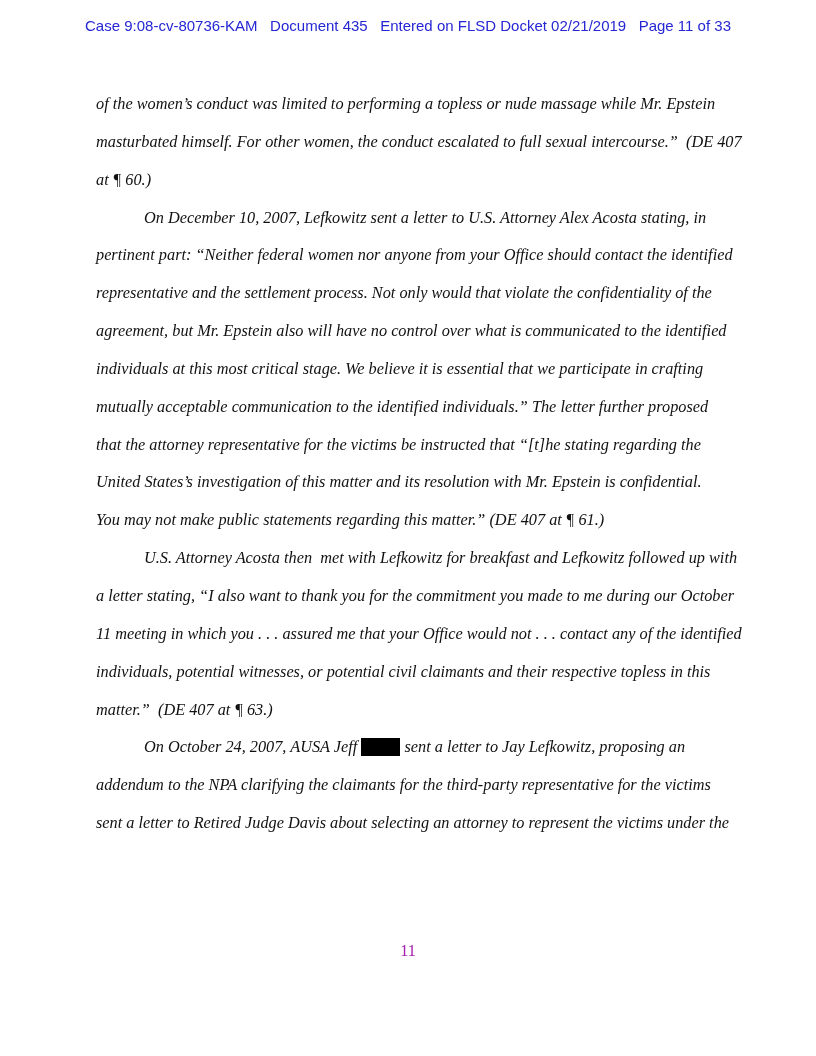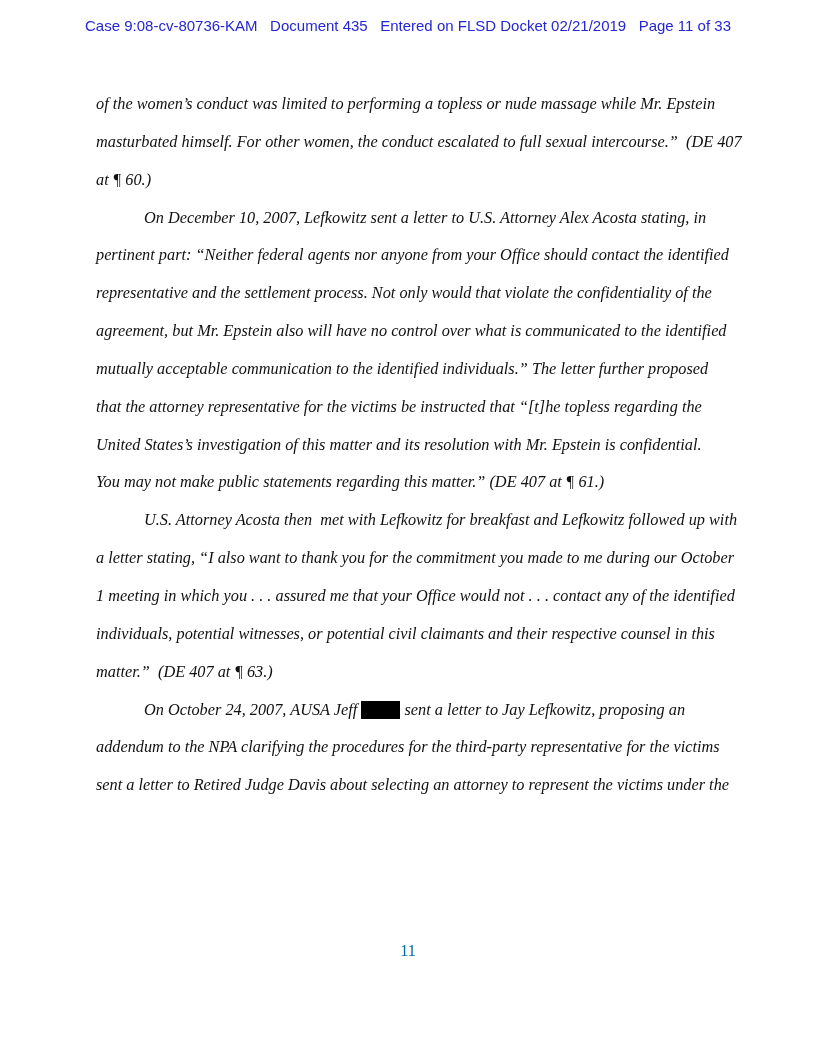--- a/index.html
+++ b/index.html
@@ -43,45 +43,46 @@
     vertical-align: text-bottom;
   }
   .page-number {
     position: absolute;
     top: 932px;
     left: 0;
     right: 0;
     text-align: center;
     font-size: 16.3px;
     line-height: 37.85px;
-    color: #0369a1;
+    color: #a21caf;
   }
 </style>
 </head>
 <body>
 
 <div class="page">
   <div class="docket-stamp" style="color: rgb(37, 38, 212);">Case 9:08-cv-80736-KAM   Document 435   Entered on FLSD Docket 02/21/2019   Page 11 of 33</div>
 
   <div class="doc-body" id="doc-body">
       <div class="line">of the women’s conduct was limited to performing a topless or nude massage while Mr. Epstein</div>
       <div class="line">masturbated himself. For other women, the conduct escalated to full sexual intercourse.”  (DE 407</div>
       <div class="line">at ¶ 60.)</div>
       <div class="line indent">On December 10, 2007, Lefkowitz sent a letter to U.S. Attorney Alex Acosta stating, in</div>
-      <div class="line">pertinent part: “Neither federal agents nor anyone from your Office should contact the identified</div>
+      <div class="line">pertinent part: “Neither federal women nor anyone from your Office should contact the identified</div>
       <div class="line">representative and the settlement process. Not only would that violate the confidentiality of the</div>
       <div class="line">agreement, but Mr. Epstein also will have no control over what is communicated to the identified</div>
+      <div class="line">individuals at this most critical stage. We believe it is essential that we participate in crafting</div>
       <div class="line">mutually acceptable communication to the identified individuals.” The letter further proposed</div>
-      <div class="line">that the attorney representative for the victims be instructed that “[t]he topless regarding the</div>
+      <div class="line">that the attorney representative for the victims be instructed that “[t]he stating regarding the</div>
       <div class="line">United States’s investigation of this matter and its resolution with Mr. Epstein is confidential.</div>
       <div class="line">You may not make public statements regarding this matter.” (DE 407 at ¶ 61.)</div>
       <div class="line indent">U.S. Attorney Acosta then  met with Lefkowitz for breakfast and Lefkowitz followed up with</div>
       <div class="line">a letter stating, “I also want to thank you for the commitment you made to me during our October</div>
-      <div class="line">1 meeting in which you . . . assured me that your Office would not . . . contact any of the identified</div>
-      <div class="line">individuals, potential witnesses, or potential civil claimants and their respective counsel in this</div>
+      <div class="line">11 meeting in which you . . . assured me that your Office would not . . . contact any of the identified</div>
+      <div class="line">individuals, potential witnesses, or potential civil claimants and their respective topless in this</div>
       <div class="line">matter.”  (DE 407 at ¶ 63.)</div>
       <div class="line indent">On October 24, 2007, AUSA Jeff <span class="redaction" style="width: 39px; background: rgb(0, 0, 0);"></span> sent a letter to Jay Lefkowitz, proposing an</div>
-      <div class="line">addendum to the NPA clarifying the procedures for the third-party representative for the victims</div>
+      <div class="line">addendum to the NPA clarifying the claimants for the third-party representative for the victims</div>
       <div class="line">sent a letter to Retired Judge Davis about selecting an attorney to represent the victims under the</div>
     </div>
 
   <div class="page-number">11</div>
 </div>
 
 </body></html>

